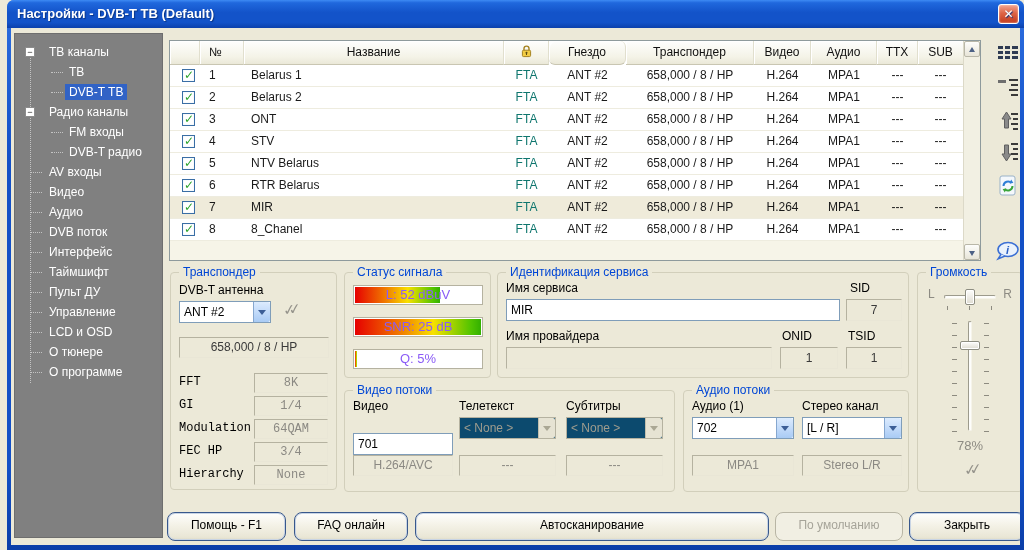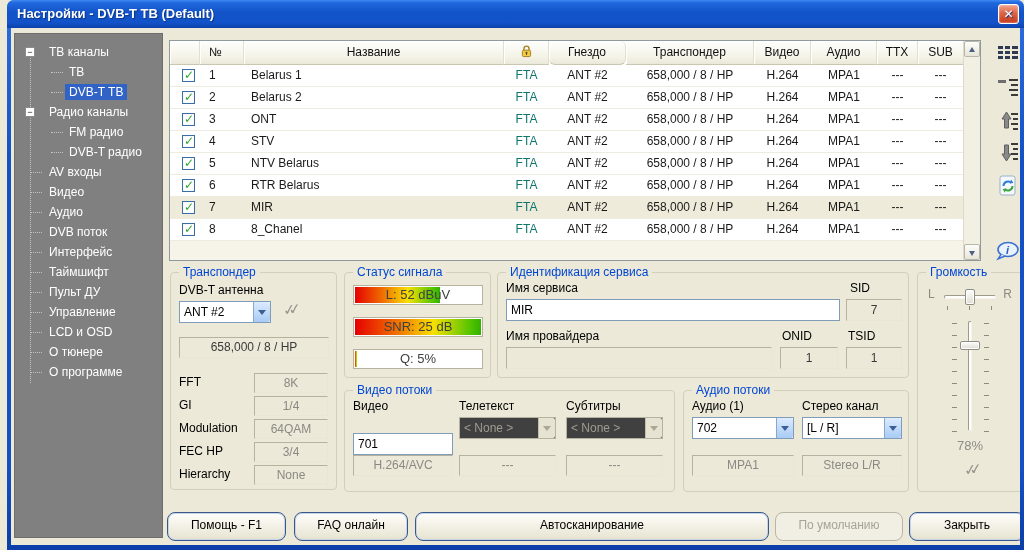--- a/index.html
+++ b/index.html
@@ -76,36 +76,36 @@
   .gb-title{position:absolute;top:-8px;left:8px;background:#ECE9D8;padding:0 4px;color:#0046D5;font-size:12px;line-height:14px;}
   .lbl{position:absolute;color:#000;white-space:nowrap;}
   .input{position:absolute;background:#fff;border:1px solid #7F9DB9;color:#000;padding:0 4px;line-height:20px;white-space:nowrap;}
   .ro{position:absolute;background:#ECE9D8;border:1px solid #B5B2A0;border-bottom-color:#E9E6D6;border-right-color:#E9E6D6;
     color:#8B8983;text-align:center;line-height:19px;white-space:nowrap;}
   .ro.dark{color:#3A3A3A;}
   .combo{position:absolute;background:#fff;border:1px solid #7F9DB9;display:flex;cursor:pointer;}
   .combo .val{flex:1;padding:0 4px;line-height:20px;color:#000;white-space:nowrap;overflow:hidden;}
   .combo .arrow-btn{width:17px;position:relative;background:linear-gradient(180deg,#DCEBFE,#A9CBF5);border-left:1px solid #86A7CF;border-radius:0 2px 2px 0;}
   .combo .arrow-btn::after{content:"";position:absolute;left:4px;top:8px;border-left:4px solid transparent;border-right:4px solid transparent;border-top:5px solid #3C5E96;}
-  .combo.disabled{background:#404040;border-color:#B5B2A0;cursor:default;}
+  .combo.disabled{background:#0c4a6e;border-color:#B5B2A0;cursor:default;}
   .combo.disabled .val{color:#9E9C8E;}
   .combo.disabled .arrow-btn{background:#E6E3D3;border-left:1px solid #C2BFAD;}
   .combo.disabled .arrow-btn::after{border-top-color:#AAA794;}
 
   
-  .param-row{position:absolute;left:8px;right:8px;height:23px;}
+  .param-row{position:absolute;left:8px;right:8px;height:23px;font-family:Liberation Mono, monospace;}
   .param-row .p-lbl{position:absolute;left:0;top:2px;color:#000;}
   .param-row .p-val{position:absolute;right:0;top:0;width:74px;height:20px;background:#ECE9D8;border:1px solid #B5B2A0;
     border-bottom-color:#E9E6D6;border-right-color:#E9E6D6;color:#8B8983;text-align:center;line-height:18px;}
 
   
   .sigbar{position:absolute;left:8px;width:130px;height:20px;border:1px solid #B5B2A0;background:#fff;}
   .sigbar .fill{position:absolute;left:1px;top:1px;bottom:1px;
     background:linear-gradient(90deg,#E60000,#F07800 35%,#F8E000 62%,#52C400 92%,#33B000);}
-  .sigbar .bar-label{position:absolute;inset:0;text-align:center;line-height:18px;color:#404040;font-size:13px;}
+  .sigbar .bar-label{position:absolute;inset:0;text-align:center;line-height:18px;color:#8b5cf6;font-size:13px;}
 
   
   .track-h{position:absolute;height:4px;background:#FDFDFB;border:1px solid #9C9A8C;border-bottom-color:#F6F4EA;border-right-color:#F6F4EA;border-radius:2px;}
   .track-v{position:absolute;width:4px;background:#FDFDFB;border:1px solid #9C9A8C;border-right-color:#F6F4EA;border-bottom-color:#F6F4EA;border-radius:2px;}
   .thumb{position:absolute;background:linear-gradient(180deg,#FDFDFC,#DFDCD1);border:1px solid #8E8E82;border-radius:2px;box-shadow:inset 0 0 0 1px #fff;cursor:pointer;}
   .hticks{position:absolute;left:29px;top:33px;width:47px;height:4px;background:repeating-linear-gradient(90deg,#8D8B80 0 1px,transparent 1px 22px);}
   .vticks{position:absolute;width:5px;height:111px;background:repeating-linear-gradient(180deg,#8D8B80 0 1px,transparent 1px 12px);}
   .vol-pct{position:absolute;left:0;right:0;text-align:center;color:#8D8B83;font-size:13px;}
   .dblcheck{color:#96948C;font-size:15px;font-weight:bold;letter-spacing:-7px;transform:rotate(-8deg);display:inline-block;}
 
@@ -126,21 +126,21 @@
 
   <div class="client">
 
     <div class="sidebar">
       <div class="tree-lines"></div>
       <div id="tree-root">
           <div class="tree-item lvl0 has-exp"><span class="expander">−</span><span class="tree-label">ТВ каналы</span></div>
           <div class="tree-item lvl1"><span class="tree-label">ТВ</span></div>
           <div class="tree-item lvl1 selected"><span class="tree-label">DVB-T ТВ</span></div>
           <div class="tree-item lvl0 has-exp"><span class="expander">−</span><span class="tree-label">Радио каналы</span></div>
-          <div class="tree-item lvl1"><span class="tree-label">FM радио</span></div>
+          <div class="tree-item lvl1"><span class="tree-label">FM входы</span></div>
           <div class="tree-item lvl1"><span class="tree-label">DVB-T радио</span></div>
           <div class="tree-item lvl0"><span class="tree-label">AV входы</span></div>
           <div class="tree-item lvl0"><span class="tree-label">Видео</span></div>
           <div class="tree-item lvl0"><span class="tree-label">Аудио</span></div>
           <div class="tree-item lvl0"><span class="tree-label">DVB поток</span></div>
           <div class="tree-item lvl0"><span class="tree-label">Интерфейс</span></div>
           <div class="tree-item lvl0"><span class="tree-label">Таймшифт</span></div>
           <div class="tree-item lvl0"><span class="tree-label">Пульт ДУ</span></div>
           <div class="tree-item lvl0"><span class="tree-label">Управление</span></div>
           <div class="tree-item lvl0"><span class="tree-label">LCD и OSD</span></div>

